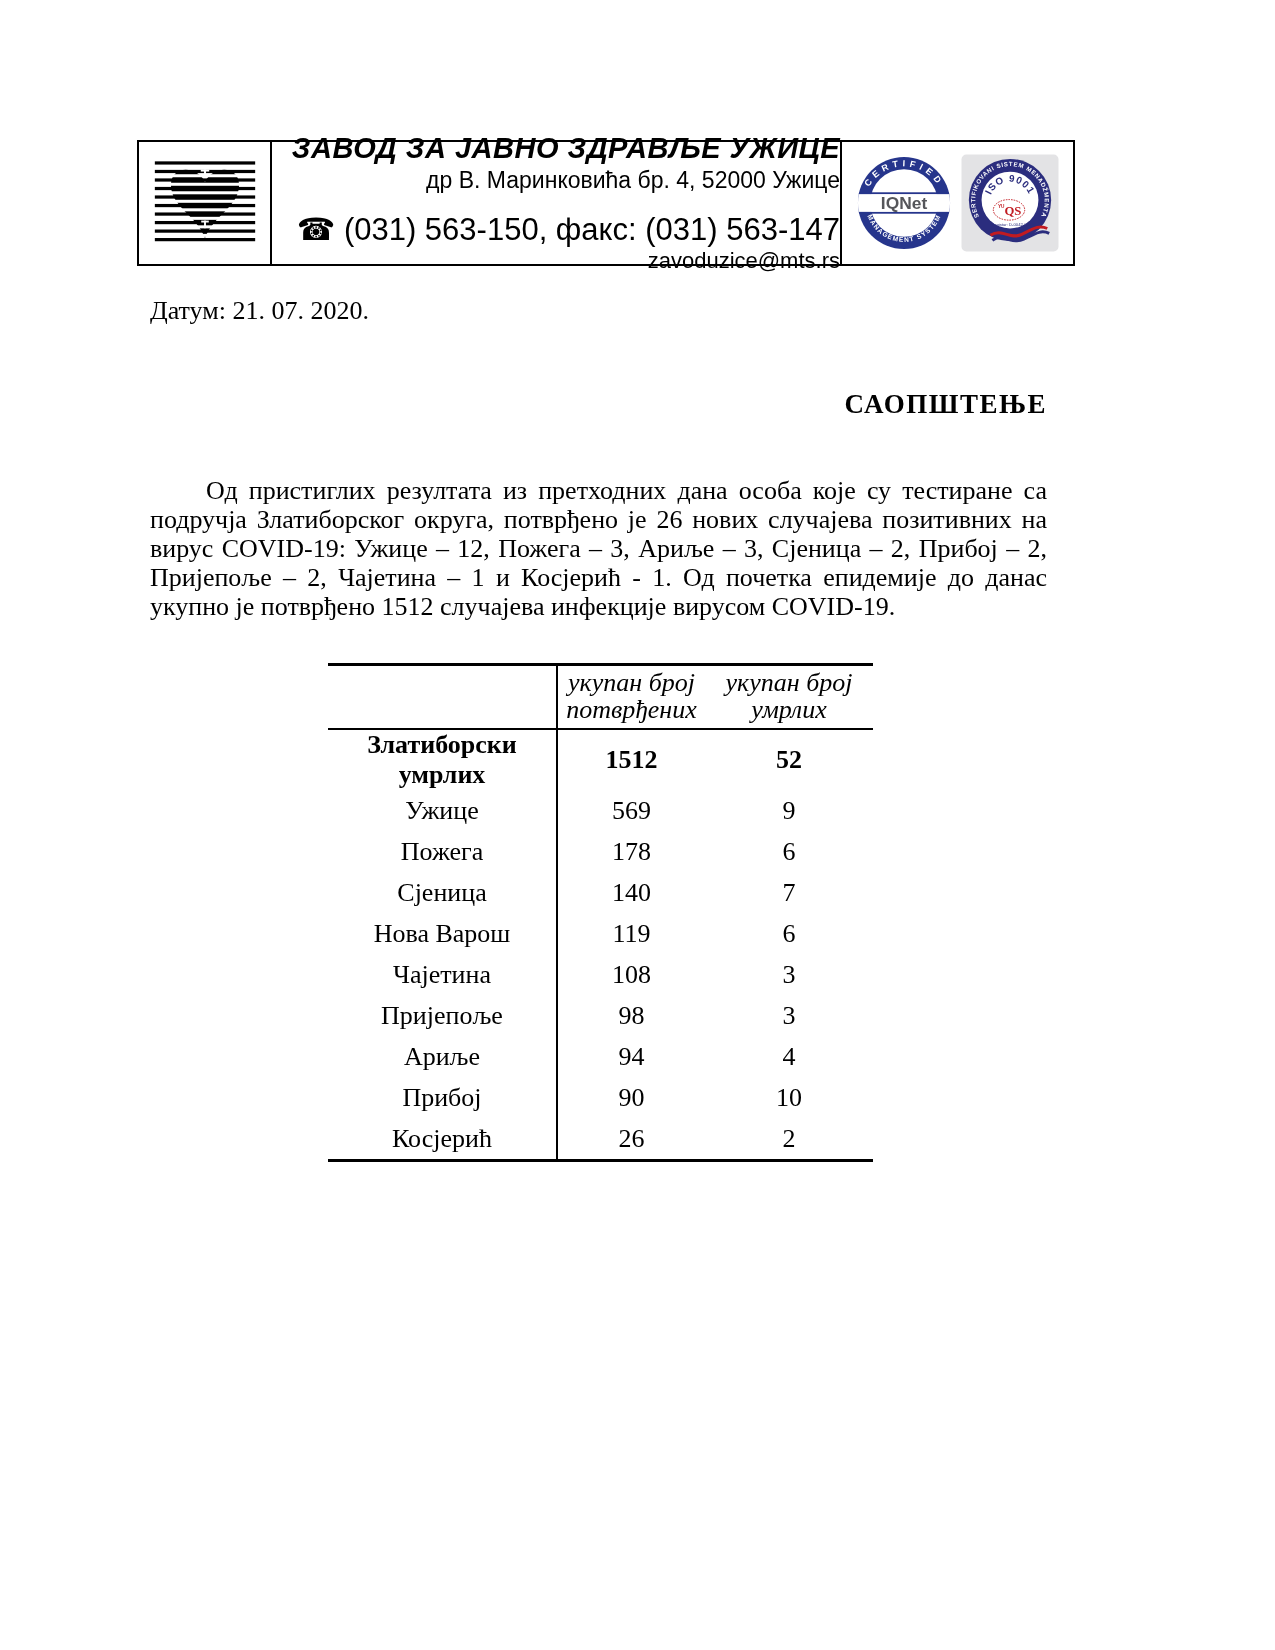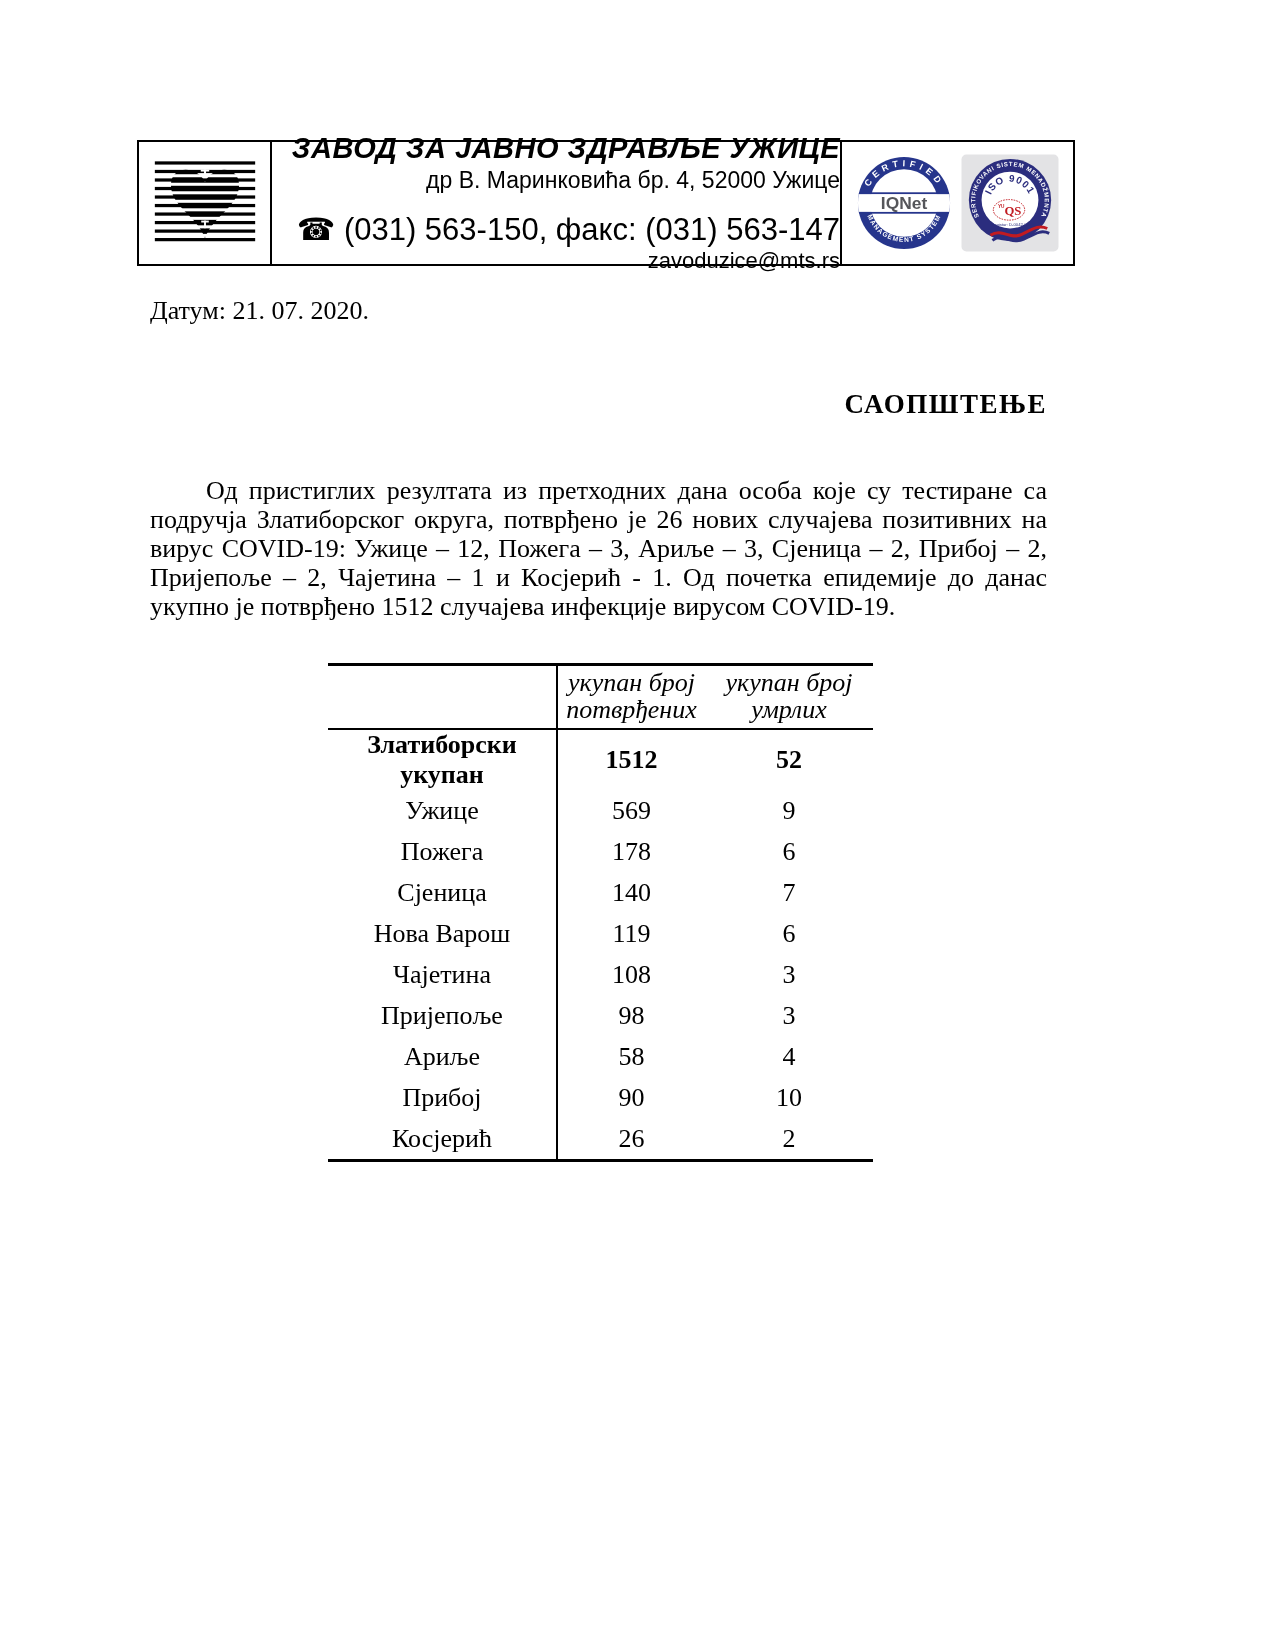--- a/index.html
+++ b/index.html
@@ -173,21 +173,21 @@
         <div>потврђених</div>
       </th>
       <th>
         <div>укупан број</div>
         <div>умрлих</div>
       </th>
     </tr>
   </thead>
   <tbody>
     <tr class="row-total">
-      <td>Златиборски укупан</td>
+      <td>Златиборски умрлих</td>
       <td>1512</td>
       <td>52</td>
     </tr>
     <tr>
       <td>Ужице</td>
       <td>569</td>
       <td>9</td>
     </tr>
     <tr>
       <td>Пожега</td>
@@ -209,21 +209,21 @@
       <td>108</td>
       <td>3</td>
     </tr>
     <tr>
       <td>Пријепоље</td>
       <td>98</td>
       <td>3</td>
     </tr>
     <tr>
       <td>Ариље</td>
-      <td>58</td>
+      <td>94</td>
       <td>4</td>
     </tr>
     <tr>
       <td>Прибој</td>
       <td>90</td>
       <td>10</td>
     </tr>
     <tr>
       <td>Косјерић</td>
       <td>26</td>

